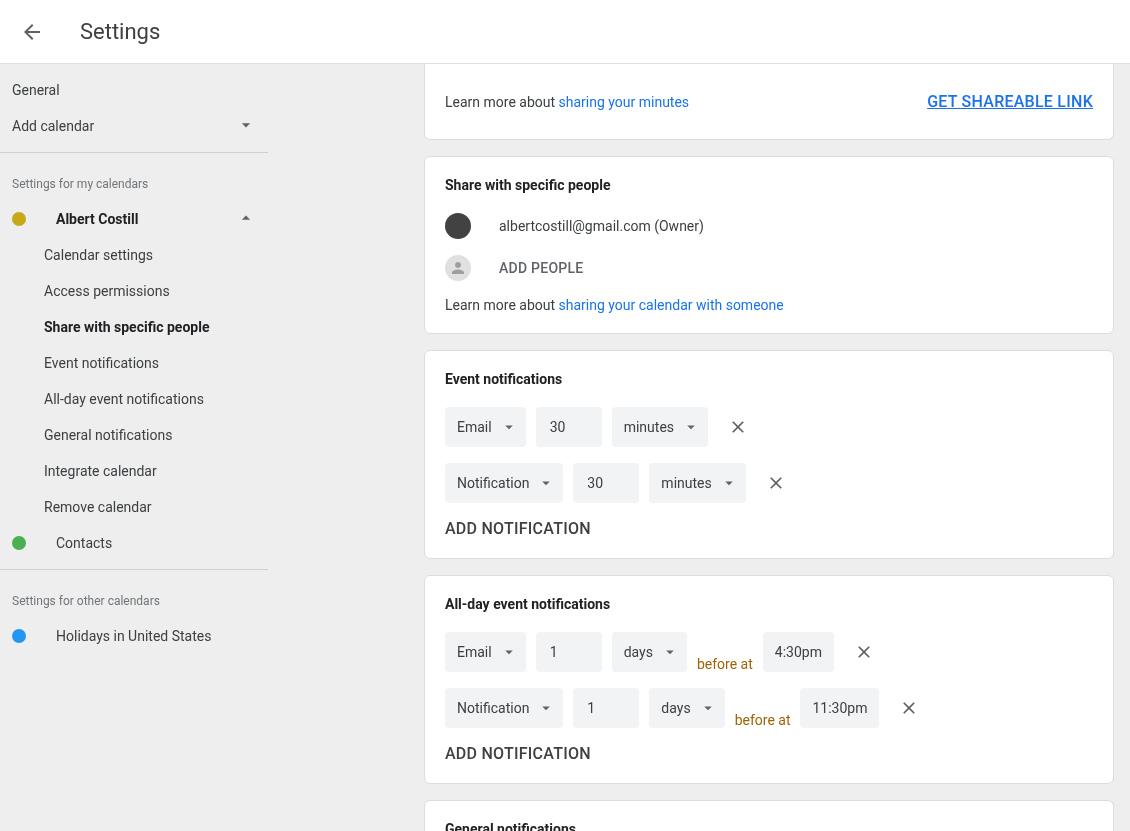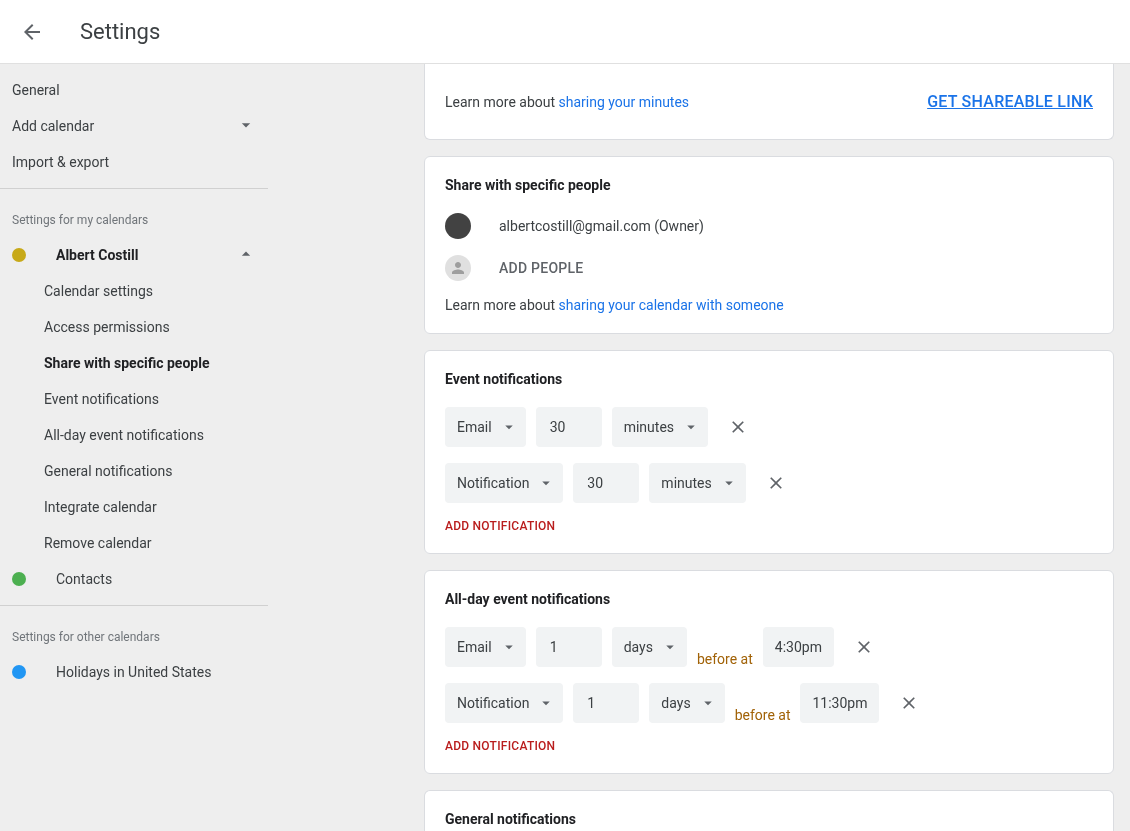--- a/index.html
+++ b/index.html
@@ -198,24 +198,24 @@
     width: 40px;
     height: 40px;
     display: flex;
     align-items: center;
     justify-content: center;
     cursor: pointer;
     border-radius: 50%;
   }
   .remove-x svg { width: 20px; height: 20px; fill: #5f6368; }
   .add-notif-btn {
-    color: #b91c1c;
+    color: #404040;
     font-weight: 500;
     letter-spacing: .25px;
-    font-size: 12px;
+    font-size: 16px;
     cursor: pointer;
     margin-top: 4px;
   }
   .before-at { color: #a16207; }
   .link-text { color: #1a73e8; cursor: pointer; }
   .learn-block { margin-top: 4px; font-size:14px; color:#3c4043; }
 </style>
 </head>
 <body>
 
@@ -230,21 +230,20 @@
 
 <div class="body-area">
   <div class="sidebar">
     <div class="nav-item">General</div>
     <div class="nav-item">
       <span>Add calendar</span>
       <span class="nav-expand"><svg viewBox="0 0 24 24">
             <path d="M7 10l5 5 5-5z"></path>
           </svg></span>
     </div>
-    <div class="nav-item">Import &amp; export</div>
     <div class="nav-divider"></div>
 
     <div class="nav-section-label">Settings for my calendars</div>
 
     <div class="nav-cal-row">
       <div class="nav-cal-left">
         <span class="cal-dot" style="background:#c7a918"></span>
         <span class="bold">Albert Costill</span>
       </div>
       <span class="nav-expand"><svg viewBox="0 0 24 24">

